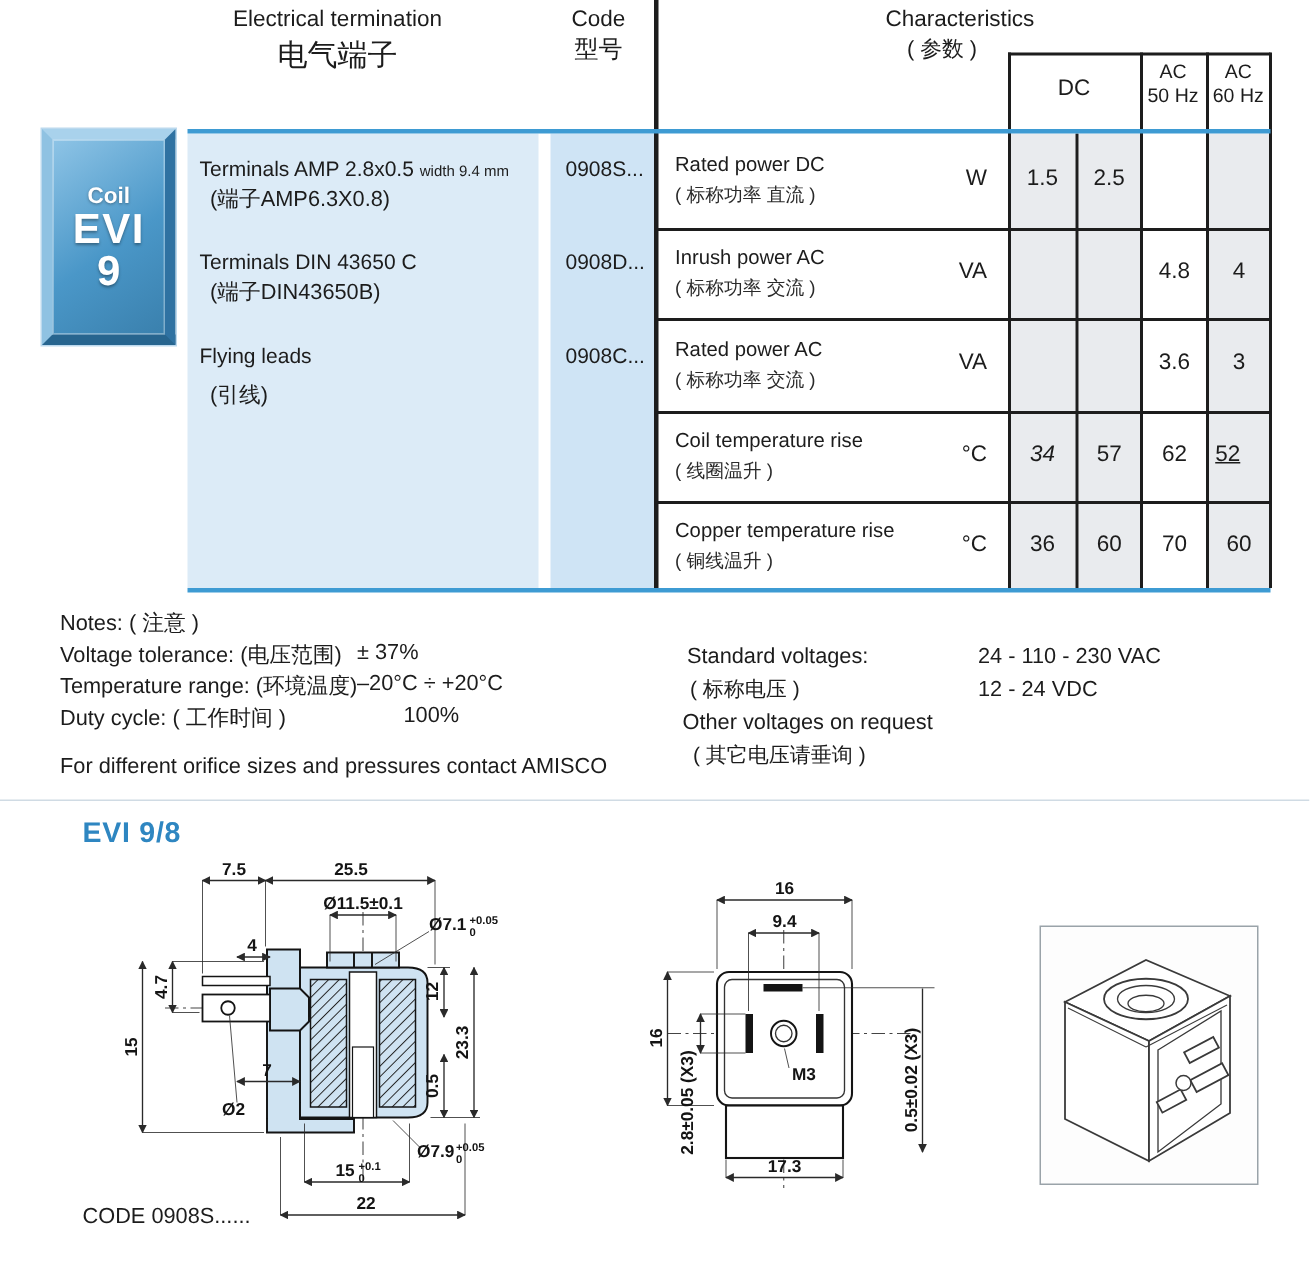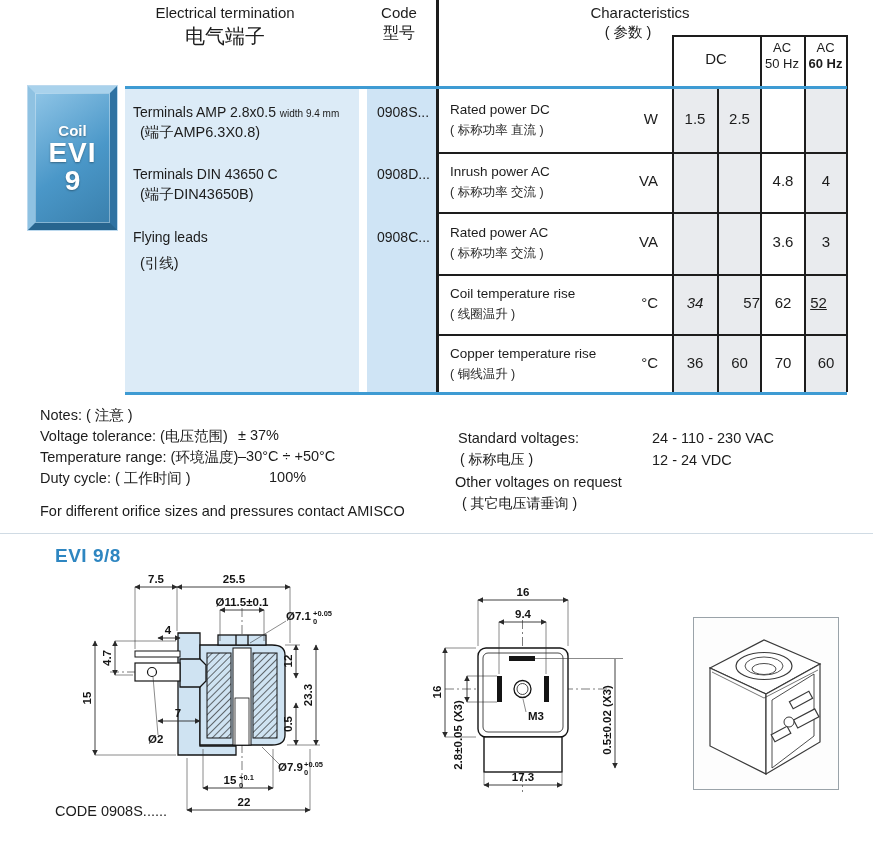--- a/index.html
+++ b/index.html
@@ -49,21 +49,21 @@
 <div class="abs hdr ctr" style="left:360px;top:4px;width:78px;">Code</div>
 <div class="abs zh ctr" style="left:360px;top:23px;width:78px;font-size:16px;">型号</div>
 
 <div class="abs hdr ctr" style="left:510px;top:4px;width:260px;">Characteristics</div>
 <div class="abs zh ctr" style="left:498px;top:23px;width:260px;">( 参数 )</div>
 
 <div class="abs ctr" style="left:672px;top:50px;width:88px;font-size:15px;">DC</div>
 <div class="abs ctr" style="left:760px;top:40px;width:44px;font-size:13px;">AC</div>
 <div class="abs ctr" style="left:757px;top:56px;width:50px;font-size:13px;">50 Hz</div>
 <div class="abs ctr" style="left:804px;top:40px;width:43px;font-size:13px;">AC</div>
-<div class="abs ctr" style="left:801px;top:56px;width:49px;font-size:13px;font-weight:bold;">60 Hz</div>
+<div class="abs ctr" style="left:801px;top:56px;width:49px;font-size:13px;">60 Hz</div>
 
 <div class="abs" style="left:125px;top:89px;width:234px;height:303px;background:#dcebf7;"></div>
 <div class="abs" style="left:367px;top:89px;width:69px;height:303px;background:#cfe4f5;"></div>
 <div class="abs" style="left:673px;top:89px;width:44px;height:303px;background:#e9ebee;"></div>
 <div class="abs" style="left:719px;top:89px;width:41px;height:303px;background:#e9ebee;"></div>
 <div class="abs" style="left:806px;top:89px;width:40px;height:303px;background:#e9ebee;"></div>
 
 <div class="abs vline" style="left:436px;top:0;width:3px;height:392px;"></div>
 <div class="abs hline" style="left:672px;top:35px;width:175px;height:1.5px;"></div>
 <div class="abs vline" style="left:672px;top:35px;width:1.5px;height:357px;"></div>
@@ -122,37 +122,37 @@
 <div class="abs cell rt" style="left:600px;top:233px;width:58px;">VA</div>
 <div class="abs cell ctr" style="left:673px;top:233px;width:44px;"></div>
 <div class="abs cell ctr" style="left:719px;top:233px;width:41px;"></div>
 <div class="abs cell ctr" style="left:762px;top:233px;width:42px;">3.6</div>
 <div class="abs cell ctr" style="left:806px;top:233px;width:40px;">3</div>
 
 <div class="abs lbl" style="left:450px;top:286px;">Coil temperature rise</div>
 <div class="abs sub" style="left:450px;top:306px;">( 线圈温升 )</div>
 <div class="abs cell rt" style="left:600px;top:294px;width:58px;">°C</div>
 <div class="abs cell ctr" style="left:673px;top:294px;width:44px;font-style:italic;">34</div>
-<div class="abs cell ctr" style="left:719px;top:294px;width:41px;text-align:right;">57</div>
+<div class="abs cell ctr" style="left:719px;top:294px;width:41px;">57</div>
 <div class="abs cell ctr" style="left:762px;top:294px;width:42px;">62</div>
 <div class="abs cell ctr" style="left:806px;top:294px;width:25px;text-decoration:underline;">52</div>
 
 <div class="abs lbl" style="left:450px;top:346px;">Copper temperature rise</div>
 <div class="abs sub" style="left:450px;top:366px;">( 铜线温升 )</div>
 <div class="abs cell rt" style="left:600px;top:354px;width:58px;">°C</div>
 <div class="abs cell ctr" style="left:673px;top:354px;width:44px;">36</div>
 <div class="abs cell ctr" style="left:719px;top:354px;width:41px;">60</div>
 <div class="abs cell ctr" style="left:762px;top:354px;width:42px;">70</div>
 <div class="abs cell ctr" style="left:806px;top:354px;width:40px;">60</div>
 
 <div class="abs" style="left:40px;top:406px;font-size:14.5px;">Notes:  ( 注意 )</div>
 <div class="abs" style="left:40px;top:427px;font-size:14.5px;">Voltage tolerance: (电压范围)</div>
 <div class="abs" style="left:238px;top:427px;font-size:14.5px;">± 37%</div>
 <div class="abs" style="left:40px;top:448px;font-size:14.5px;">Temperature range: (环境温度)</div>
-<div class="abs" style="left:238px;top:448px;font-size:14.5px;">–30°C ÷ +50°C</div>
+<div class="abs" style="left:238px;top:448px;font-size:14.5px;">–20°C ÷ +20°C</div>
 <div class="abs" style="left:40px;top:469px;font-size:14.5px;">Duty cycle:  ( 工作时间 )</div>
 <div class="abs" style="left:238px;top:469px;font-size:14.5px;margin-left:31px;">100%</div>
 <div class="abs" style="left:40px;top:503px;font-size:14.5px;">For different orifice sizes and pressures contact AMISCO</div>
 
 <div class="abs" style="left:458px;top:430px;font-size:14.5px;">Standard voltages:</div>
 <div class="abs" style="left:460px;top:451px;font-size:14px;">( 标称电压 )</div>
 <div class="abs" style="left:652px;top:430px;font-size:14.5px;">24 - 110 - 230 VAC</div>
 <div class="abs" style="left:652px;top:452px;font-size:14.5px;">12 - 24 VDC</div>
 <div class="abs" style="left:455px;top:474px;font-size:14.5px;">Other voltages on request</div>
 <div class="abs" style="left:462px;top:495px;font-size:14px;">( 其它电压请垂询 )</div>

